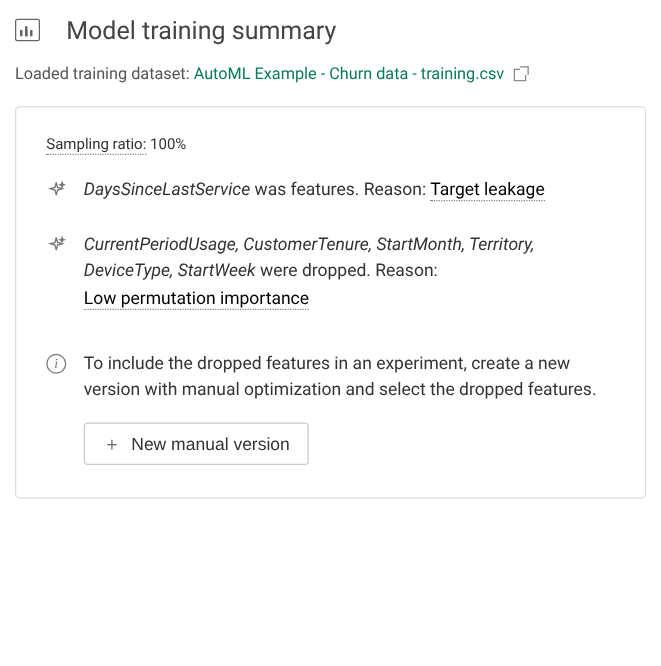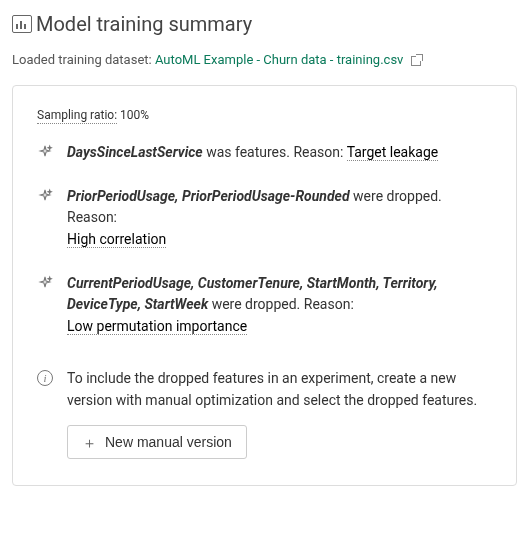--- a/index.html
+++ b/index.html
@@ -8,21 +8,21 @@
     padding: 12px;
     font-family: -apple-system, BlinkMacSystemFont, "Segoe UI", Roboto, Arial, sans-serif;
     font-size: 14px;
     color: #333;
     background: #fff;
     width: 529px;
   }
   .header-row {
     display: flex;
     align-items: center;
-    gap: 4px;
+    gap: 21px;
     margin-bottom: 4px;
   }
   .title {
     font-size: 20px;
     font-weight: 400;
     color: #444;
   }
   .chart-icon {
     width: 20px;
     height: 18px;
@@ -93,21 +93,21 @@
     margin-bottom: 22px;
     line-height: 1.55;
   }
   .sparkle {
     flex-shrink: 0;
     width: 16px;
     color: #777;
     margin-top: 2px;
   }
   .item-body { flex: 1; }
-  .feat { font-weight: 700; font-style: italic; }
+  .feat { font-weight: 400; font-style: italic; }
   .reason-link {
     text-decoration: none;
     color: #000000;
     border-bottom: 1px dotted #888;
     cursor: pointer;
   }
   .info-row {
     display: flex;
     gap: 14px;
     margin-top: 30px;
@@ -173,31 +173,20 @@
       <path d="M12 3 L13.5 9 L19 10.5 L13.5 12 L12 18 L10.5 12 L5 10.5 L10.5 9 Z"></path>
       <path d="M19 3 L19.7 5 L21.5 5.7 L19.7 6.4 L19 8.5 L18.3 6.4 L16.5 5.7 L18.3 5 Z"></path>
     </svg>
     <div class="item-body">
       <span class="feat">DaysSinceLastService</span>
       <span>was features. Reason:</span>
       <a class="reason-link">Target leakage</a>
     </div>
   </div>
 
-  <div class="item">
-    <svg class="sparkle" viewBox="0 0 24 24" width="16" height="16" fill="none" stroke="currentColor" stroke-width="1.6">
-      <path d="M12 3 L13.5 9 L19 10.5 L13.5 12 L12 18 L10.5 12 L5 10.5 L10.5 9 Z"></path>
-      <path d="M19 3 L19.7 5 L21.5 5.7 L19.7 6.4 L19 8.5 L18.3 6.4 L16.5 5.7 L18.3 5 Z"></path>
-    </svg>
-    <div class="item-body">
-      <span class="feat">PriorPeriodUsage, PriorPeriodUsage-Rounded</span>
-      <span>were dropped. Reason:</span><br>
-      <a class="reason-link">High correlation</a>
-    </div>
-  </div>
 
   <div class="item">
     <svg class="sparkle" viewBox="0 0 24 24" width="16" height="16" fill="none" stroke="currentColor" stroke-width="1.6">
       <path d="M12 3 L13.5 9 L19 10.5 L13.5 12 L12 18 L10.5 12 L5 10.5 L10.5 9 Z"></path>
       <path d="M19 3 L19.7 5 L21.5 5.7 L19.7 6.4 L19 8.5 L18.3 6.4 L16.5 5.7 L18.3 5 Z"></path>
     </svg>
     <div class="item-body">
       <span class="feat">CurrentPeriodUsage, CustomerTenure, StartMonth, Territory, DeviceType, StartWeek</span>
       <span>were dropped. Reason:</span><br>
       <a class="reason-link">Low permutation importance</a>

